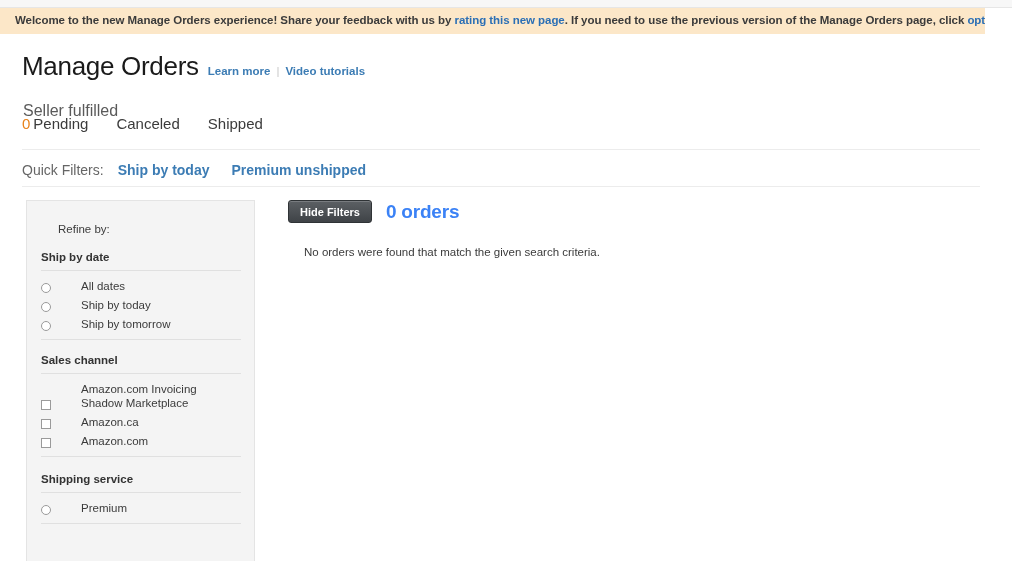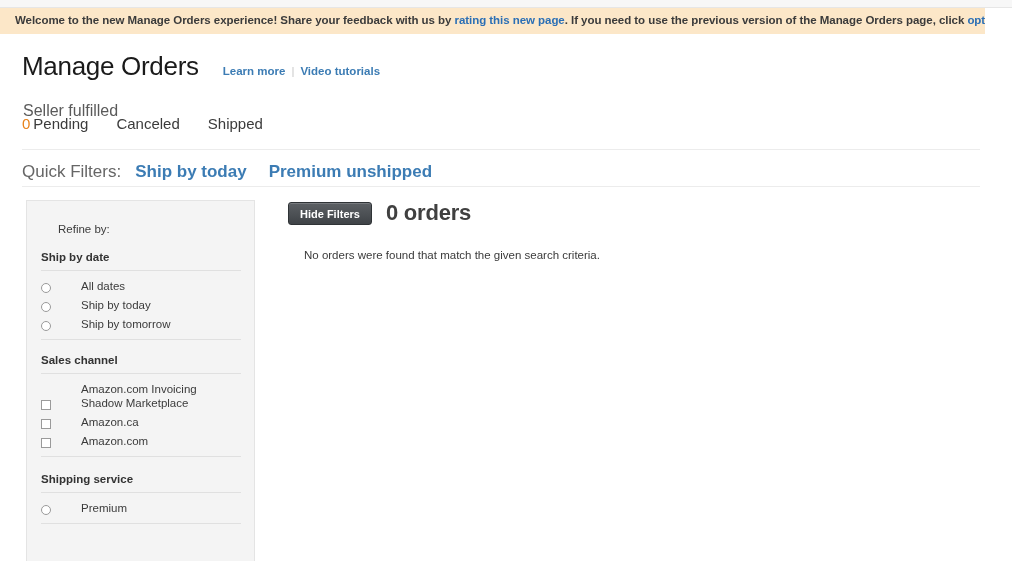--- a/index.html
+++ b/index.html
@@ -74,21 +74,21 @@
     align-items: baseline;
   }
   .page-title {
     font-size: 26px;
     font-weight: normal;
     color: #1a1a1a;
     letter-spacing: -0.3px;
     line-height: 1;
   }
   .header-links {
-    margin-left: 24px;
+    margin-left: 9px;
     display: flex;
     align-items: baseline;
     font-size: 11.5px;
     font-weight: bold;
   }
   .header-links a {
     color: #3c7cb4;
     text-decoration: none;
   }
   .link-sep {
@@ -148,21 +148,21 @@
     background: #ececec;
   }
 
   
   .quick-filters {
     position: absolute;
     left: 22px;
     top: 128px;
     display: flex;
     align-items: center;
-    font-size: 17px;
+    font-size: 14px;
   }
   .qf-label {
     color: #666666;
     margin-right: 14px;
   }
   .qf-link {
     color: #3c7cb4;
     text-decoration: none;
     font-weight: bold;
     margin-right: 22px;
@@ -270,23 +270,23 @@
     padding: 6px 11px 4px 11px;
     border: 1px solid #2f3336;
     border-radius: 3px;
     cursor: pointer;
     line-height: 1;
     text-align: center;
     box-shadow: inset 0 1px 0 rgba(255,255,255,0.18);
   }
   .orders-count {
     margin-left: 14px;
-    font-size: 22px;
-    font-weight: bold;
-    color: #404040;
+    font-size: 19px;
+    font-weight: bold;
+    color: #3b82f6;
     letter-spacing: -0.2px;
   }
   .empty-msg {
     margin-top: 23px;
     margin-left: 16px;
     font-size: 11.5px;
     color: #3b3b3b;
   }
 </style>
 </head>

